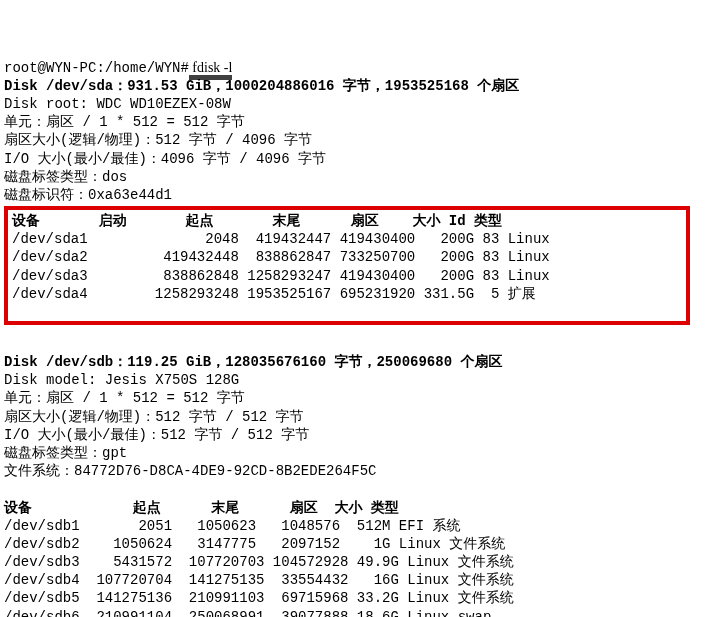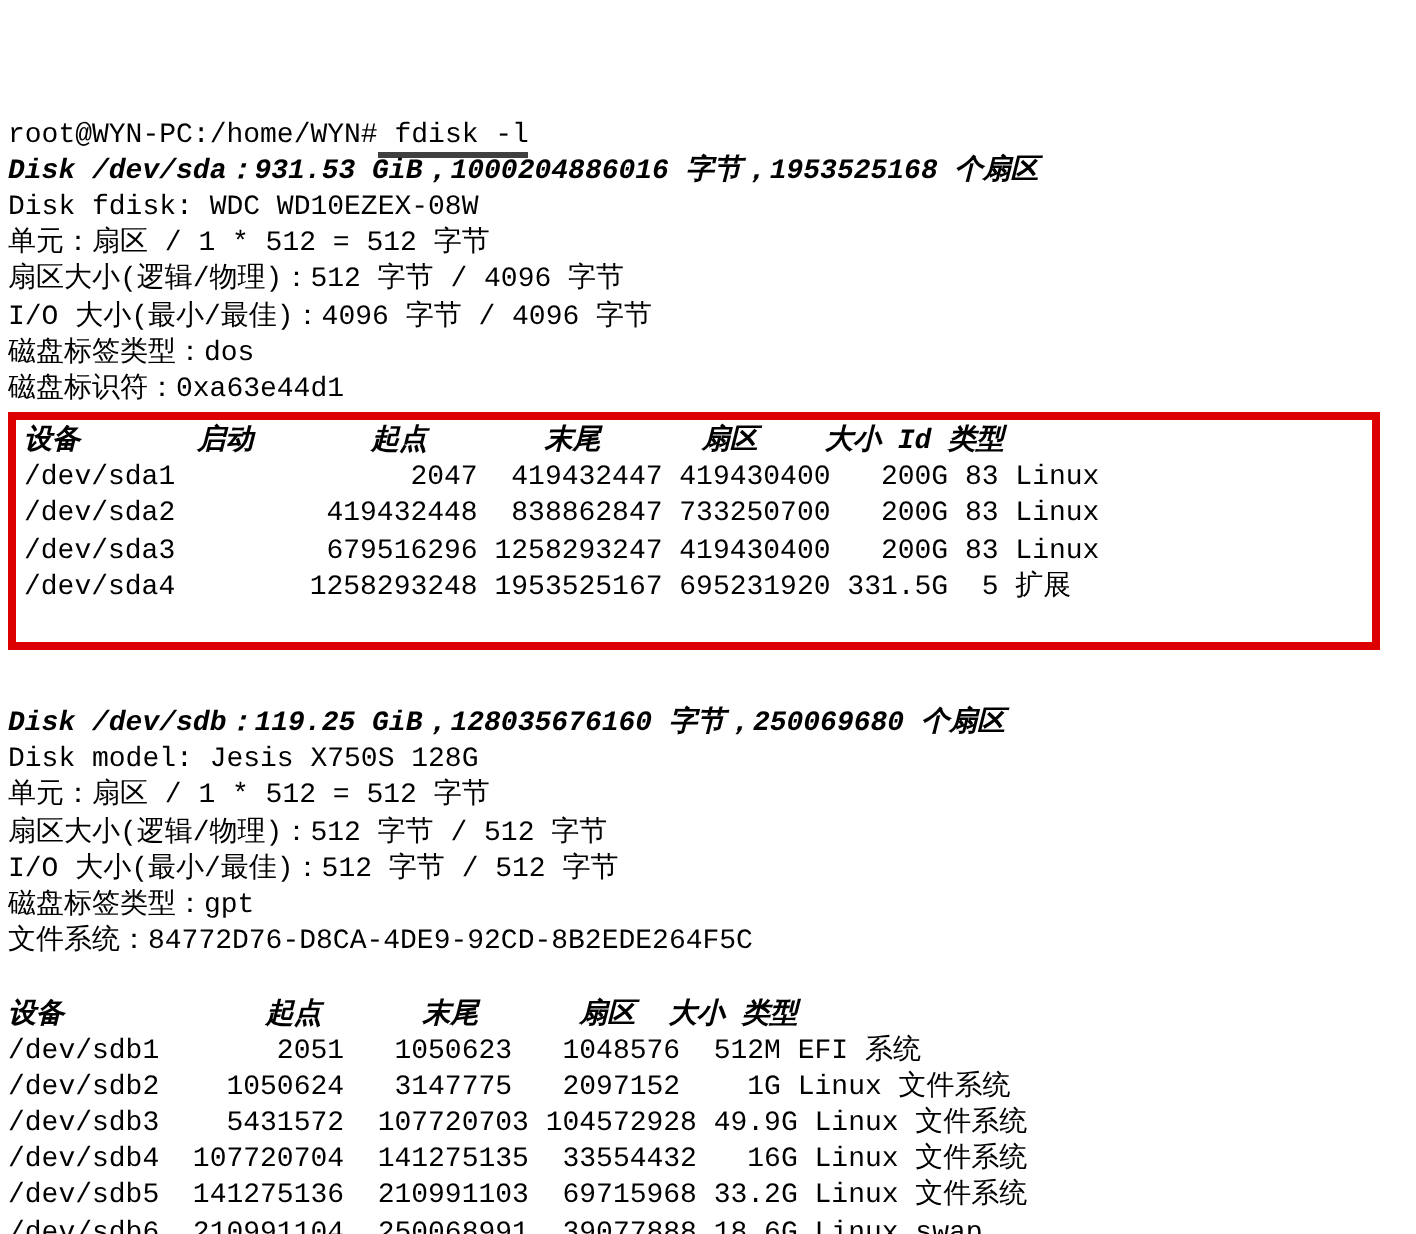--- a/index.html
+++ b/index.html
@@ -7,49 +7,50 @@
     padding: 4px;
     background: #fff;
     font-family: "Courier New", Consolas, monospace;
     font-size: 14px;
     line-height: 1.3;
     color: #000;
     white-space: pre;
     width: 708px;
     position: relative;
   }
-  .bold { font-weight: bold; font-style: italic; }
+  .bold { font-weight: bold; }
   .cmd-underline {
-    border-bottom: 3px solid #404040;
+    border-bottom: 5px solid #404040;
     padding-bottom: 0;
+    font-family: Liberation Serif, serif;
   }
   .red-box {
     border: 4px solid #d00;
     padding: 2px 4px 18px 4px;
     margin: 2px 0 28px 0;
     display: inline-block;
     width: 670px;
   }
 </style>
 </head>
 <body>
 
 
 <span>root@WYN-PC:/home/WYN#</span><span class="cmd-underline"> fdisk -l</span>
 <span class="bold">Disk /dev/sda：931.53 GiB，1000204886016 字节，1953525168 个扇区</span>
-<span>Disk fdisk: WDC WD10EZEX-08W</span>
+<span>Disk root: WDC WD10EZEX-08W</span>
 <span>单元：扇区 / 1 * 512 = 512 字节</span>
 <span>扇区大小(逻辑/物理)：512 字节 / 4096 字节</span>
 <span>I/O 大小(最小/最佳)：4096 字节 / 4096 字节</span>
 <span>磁盘标签类型：dos</span>
 <span>磁盘标识符：0xa63e44d1</span>
 <div class="red-box"><span class="bold">设备       启动       起点       末尾      扇区    大小 Id 类型</span>
-<span>/dev/sda1              2047  419432447 419430400   200G 83 Linux</span>
+<span>/dev/sda1              2048  419432447 419430400   200G 83 Linux</span>
 <span>/dev/sda2         419432448  838862847 733250700   200G 83 Linux</span>
-<span>/dev/sda3         679516296 1258293247 419430400   200G 83 Linux</span>
+<span>/dev/sda3         838862848 1258293247 419430400   200G 83 Linux</span>
 <span>/dev/sda4        1258293248 1953525167 695231920 331.5G  5 扩展</span></div>
 <span class="bold">Disk /dev/sdb：119.25 GiB，128035676160 字节，250069680 个扇区</span>
 <span>Disk model: Jesis X750S 128G</span>
 <span>单元：扇区 / 1 * 512 = 512 字节</span>
 <span>扇区大小(逻辑/物理)：512 字节 / 512 字节</span>
 <span>I/O 大小(最小/最佳)：512 字节 / 512 字节</span>
 <span>磁盘标签类型：gpt</span>
 <span>文件系统：84772D76-D8CA-4DE9-92CD-8B2EDE264F5C</span>
 
 <span class="bold">设备            起点      末尾      扇区  大小 类型</span>

